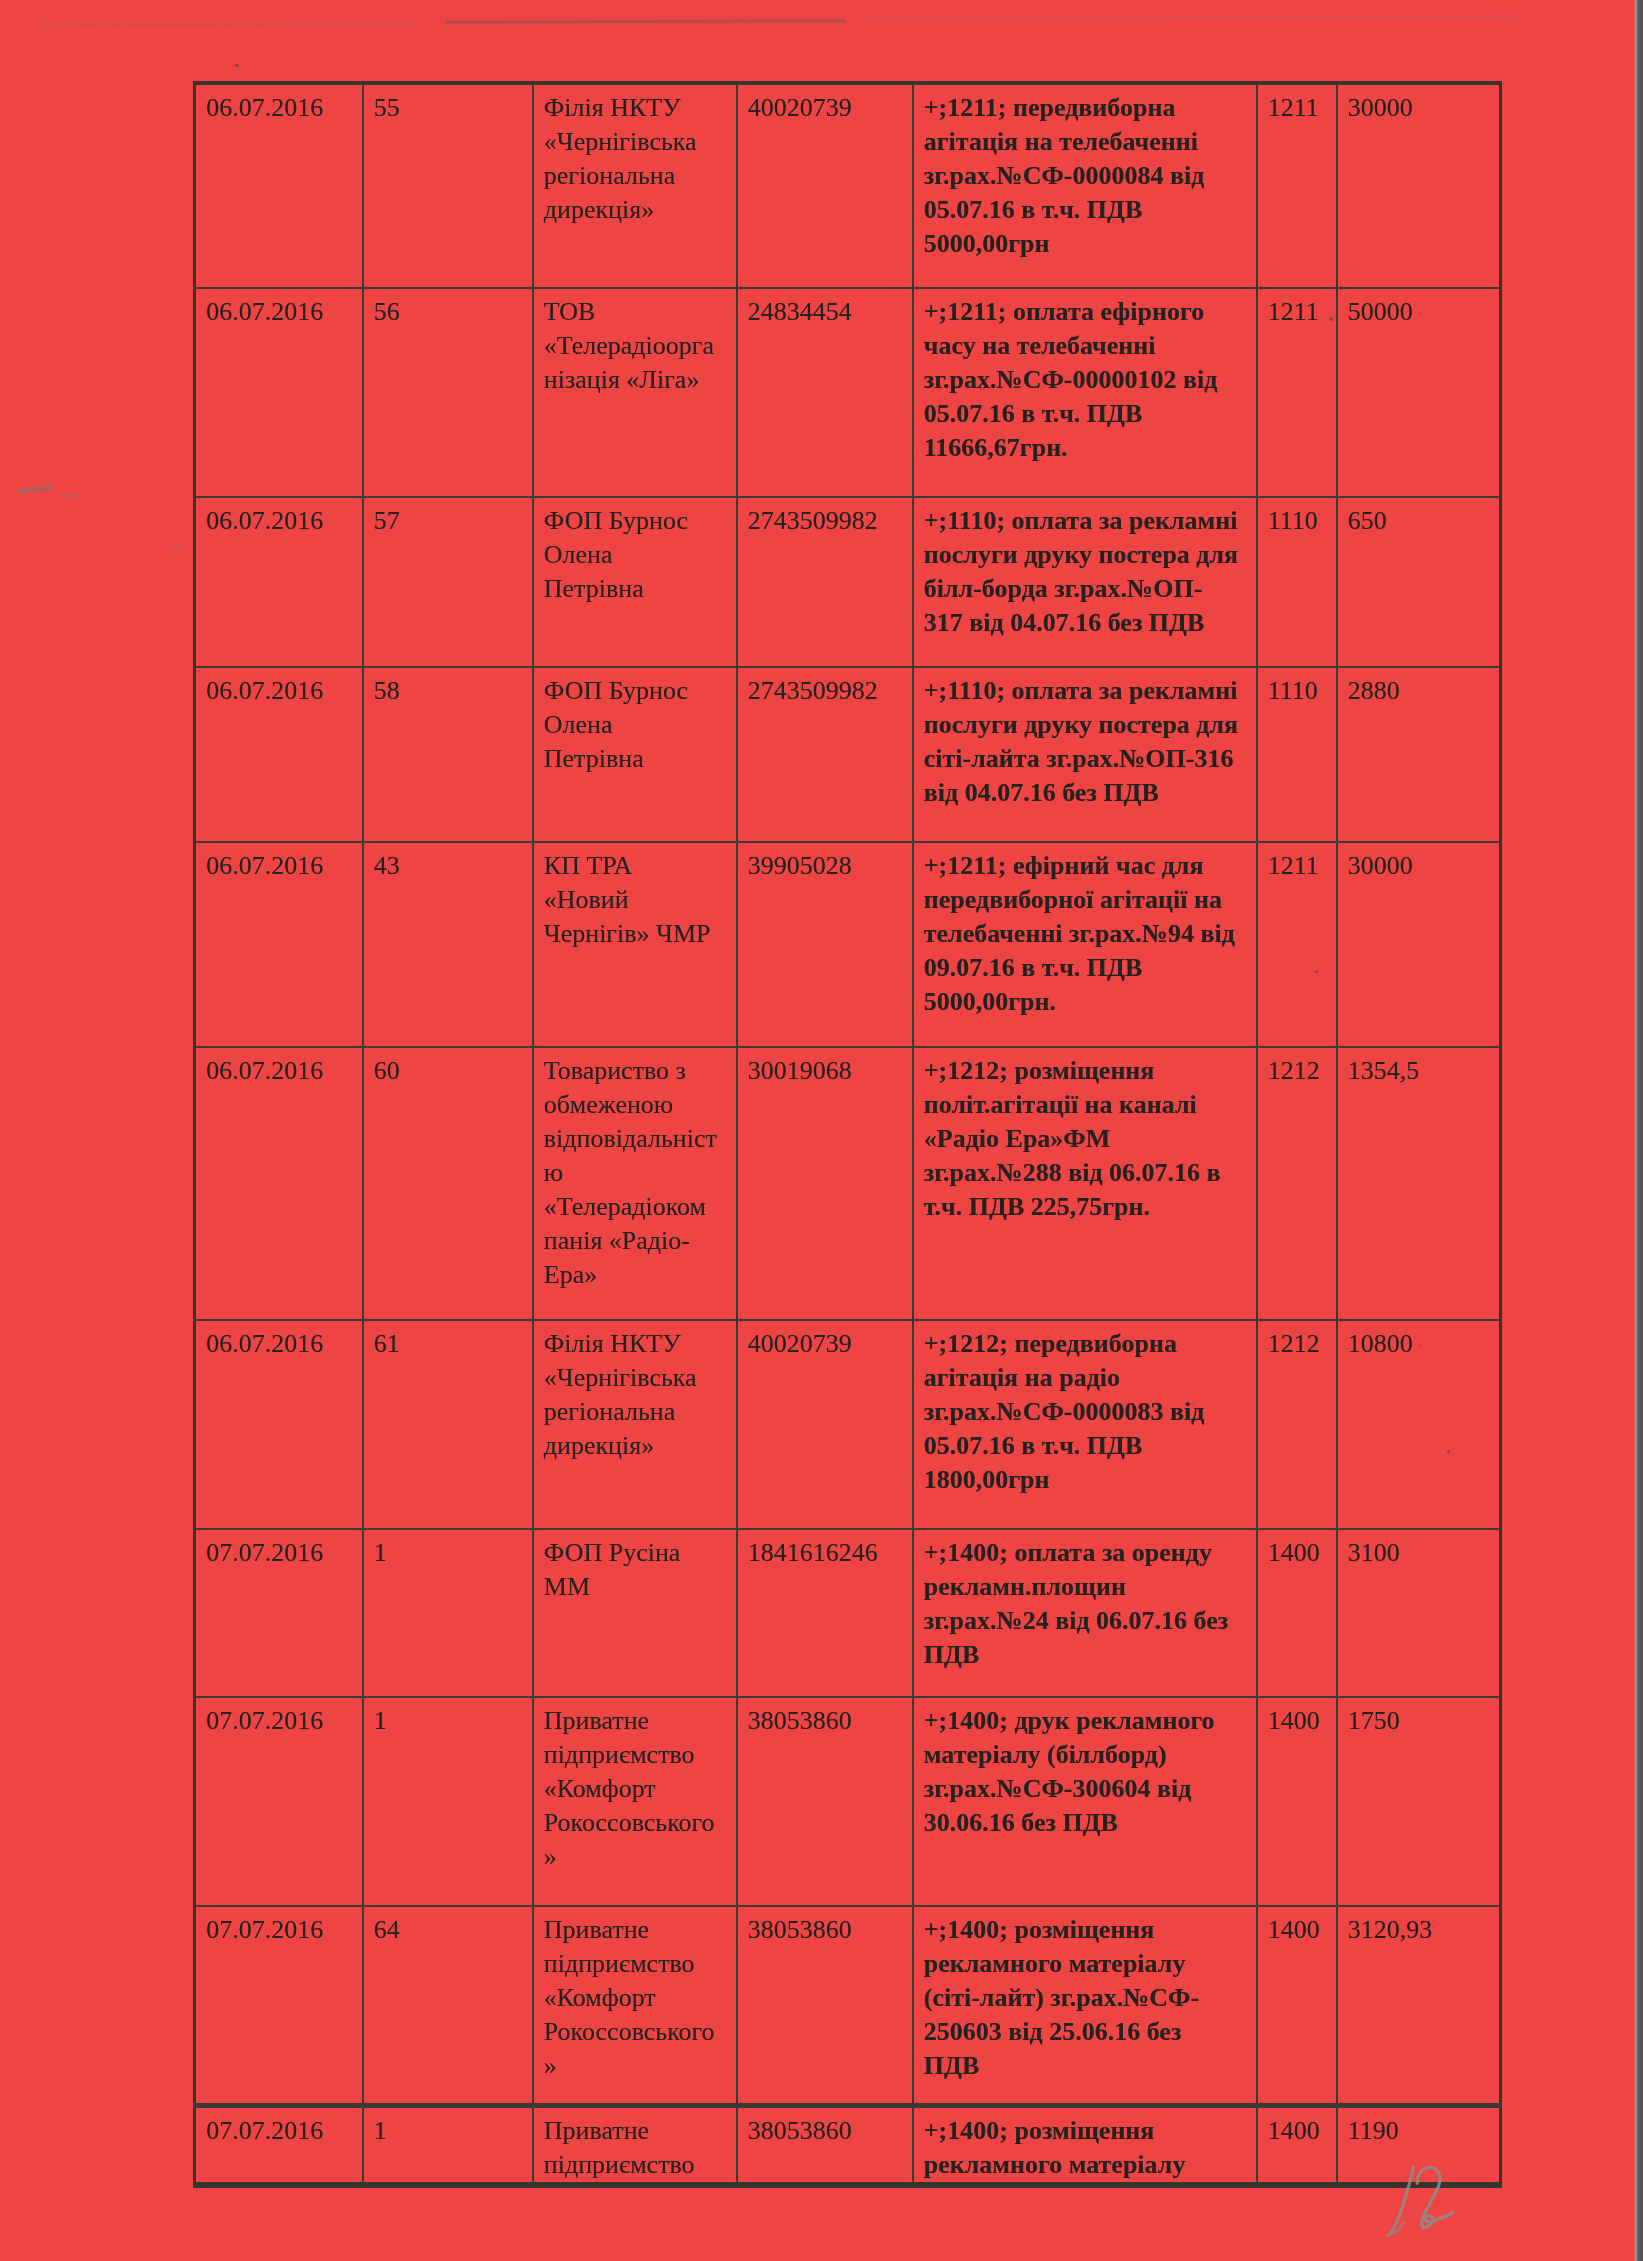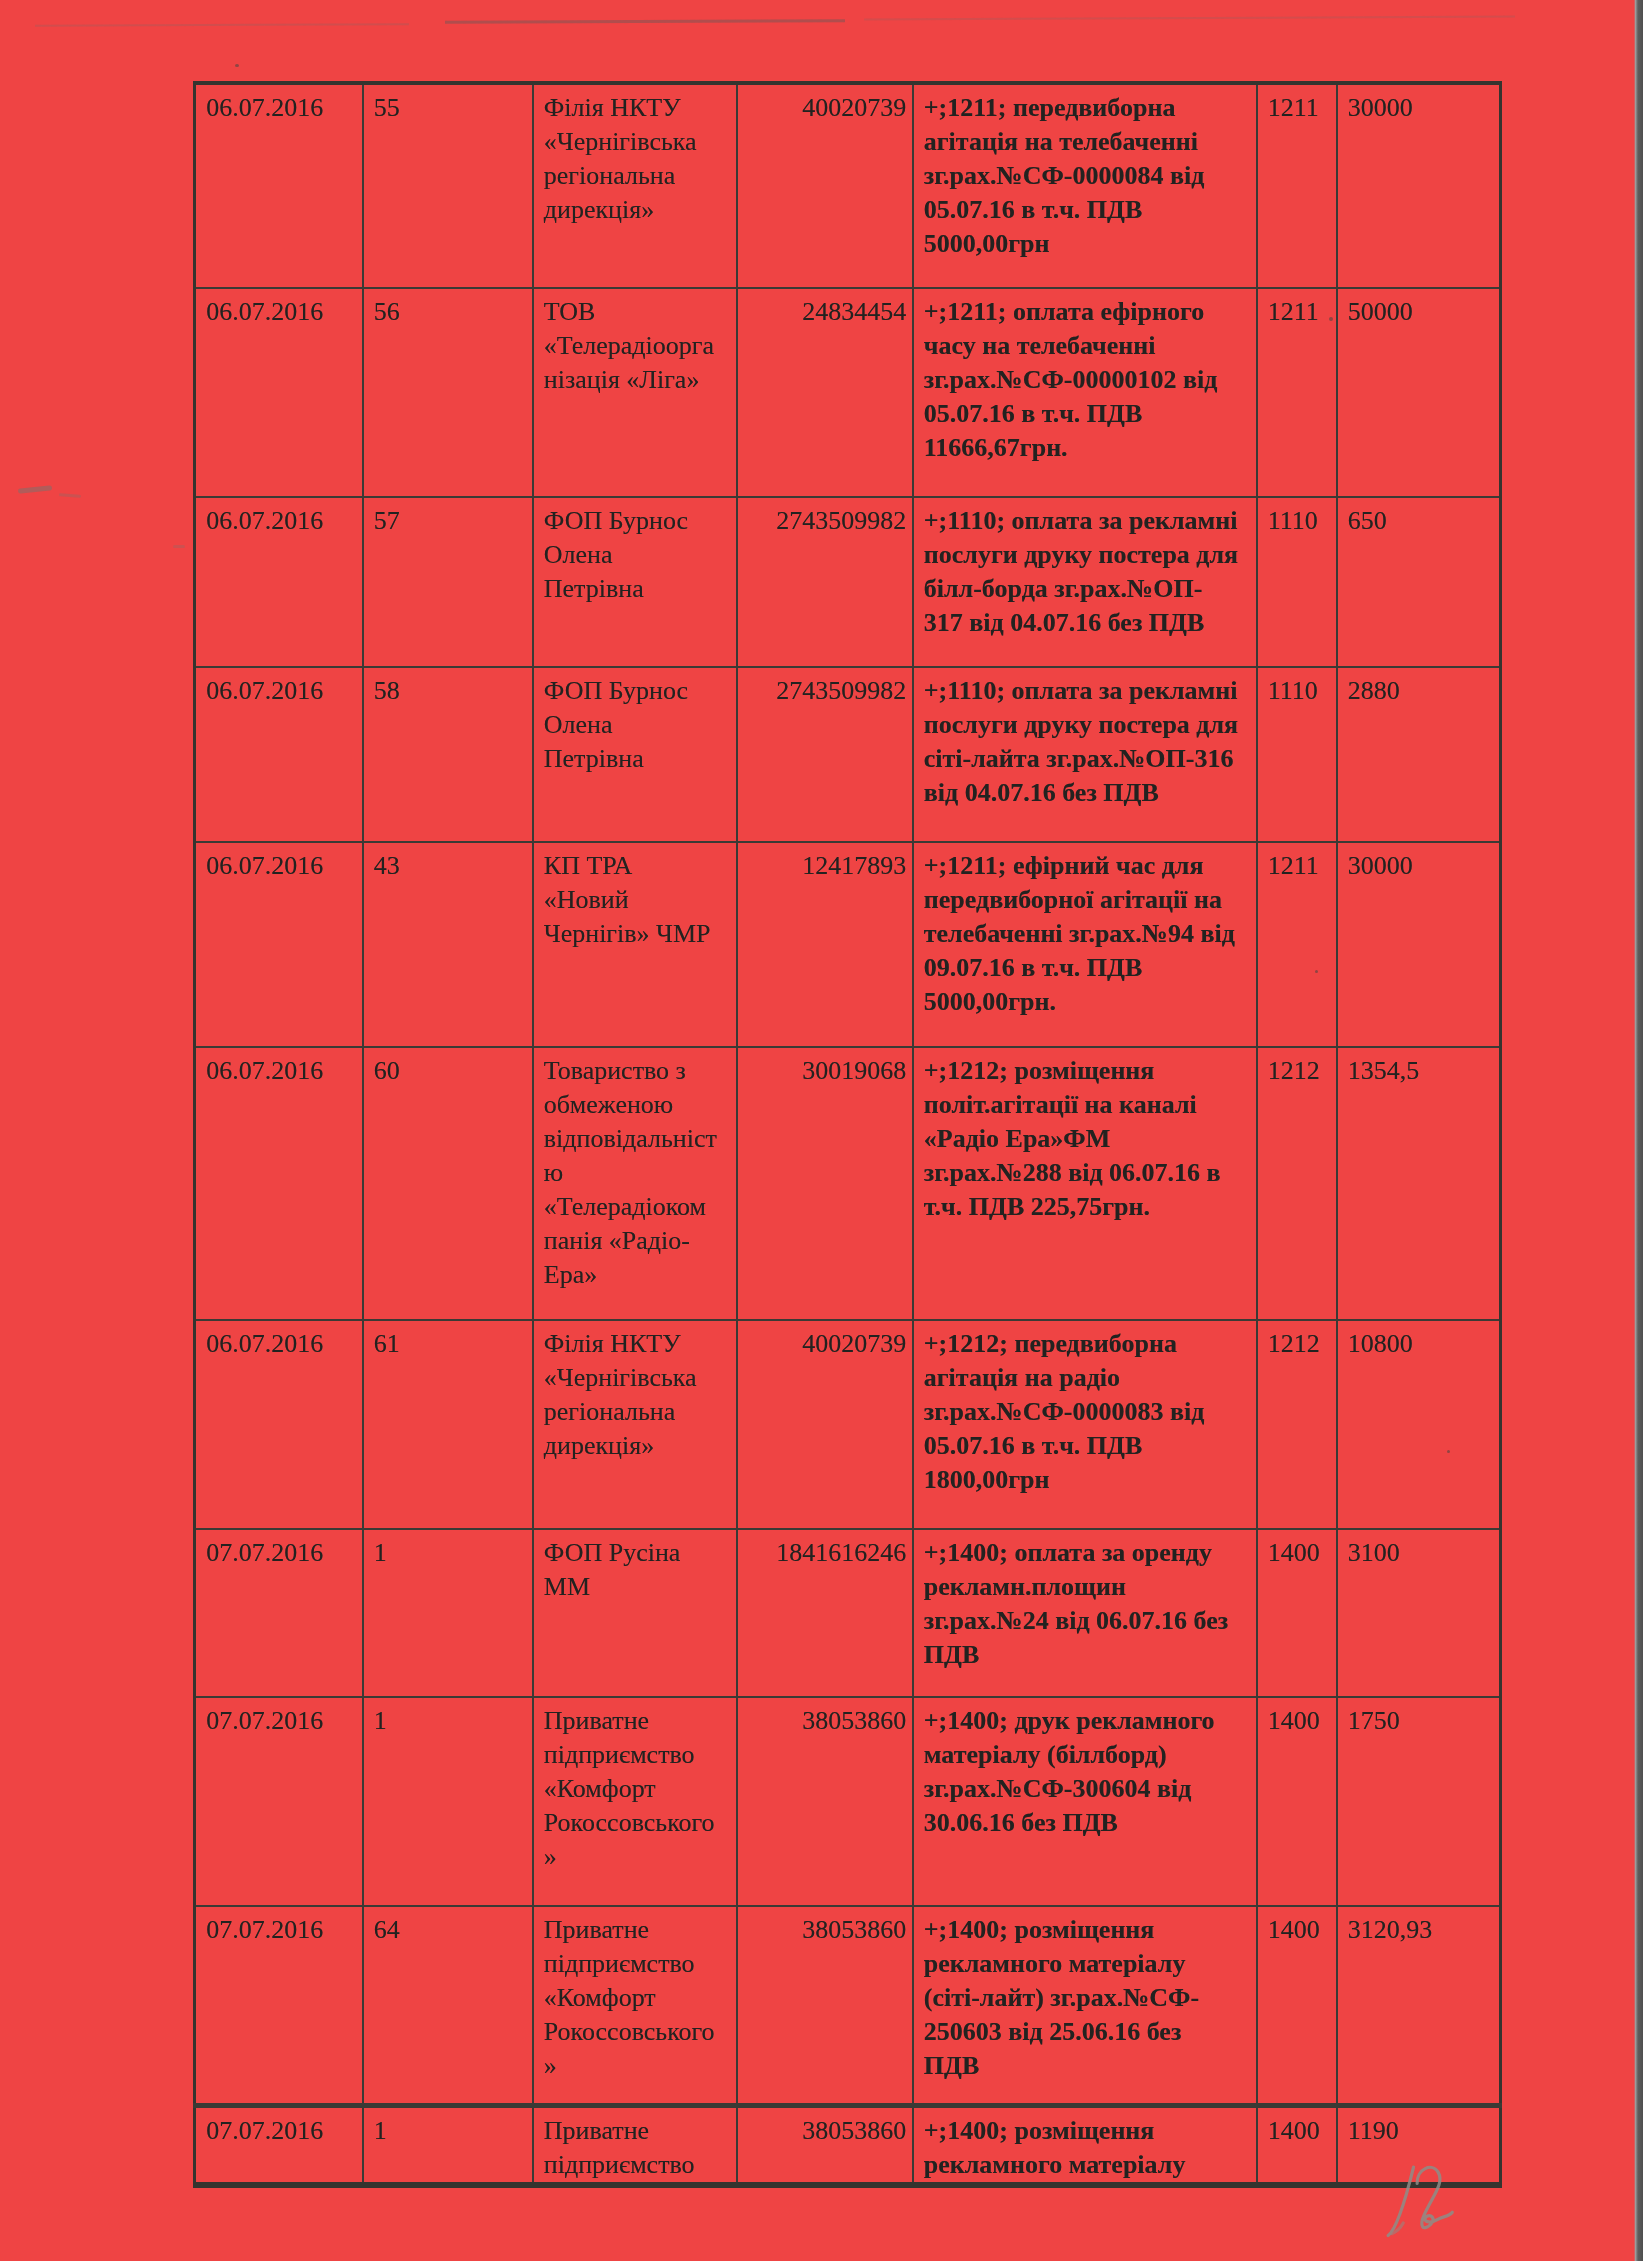--- a/index.html
+++ b/index.html
@@ -51,21 +51,21 @@
   tr.r6  { height: 209px; }
   tr.r7  { height: 168px; }
   tr.r8  { height: 209px; }
   tr.r9  { height: 199px; }
   tr.r10 { height: 61px; }
   tr.r10 > td { border-top-width: 5.2px; }
 
   td.c-date { padding-left: 9px; }
   td.c-no   { padding-left: 10.3px; margin-left: 48px; }
   td.c-name { padding-left: 15.5px; }
-  td.c-code { padding-left: 11.6px; text-align: right; }
+  td.c-code { padding-left: 11.6px; }
   td.c-desc { padding-left: 13px; font-weight: bold; }
   td.c-kod  { padding-left: 14px; }
   td.c-sum  { padding-left: 13px; }
 
   
   .edge-strip {
     position: absolute;
     right: 0; top: 0;
     width: 9.7px; height: 100%;
     background: linear-gradient(to left, #4b4b4b 0%, #5e5e5e 60%, #9b9b9b 85%, rgba(200,200,200,0) 100%);
@@ -180,21 +180,21 @@
 від 04.07.16 без ПДВ</td>
         <td class="c-kod">1110</td>
         <td class="c-sum">2880</td>
       </tr>
       <tr class="r4">
         <td class="c-date">06.07.2016</td>
         <td class="c-no">43</td>
         <td class="c-name">КП ТРА
 «Новий
 Чернігів» ЧМР</td>
-        <td class="c-code">12417893</td>
+        <td class="c-code">39905028</td>
         <td class="c-desc">+;1211; ефірний час для
 передвиборної агітації на
 телебаченні зг.рах.№94 від
 09.07.16 в т.ч. ПДВ
 5000,00грн.</td>
         <td class="c-kod">1211</td>
         <td class="c-sum">30000</td>
       </tr>
       <tr class="r5">
         <td class="c-date">06.07.2016</td>

